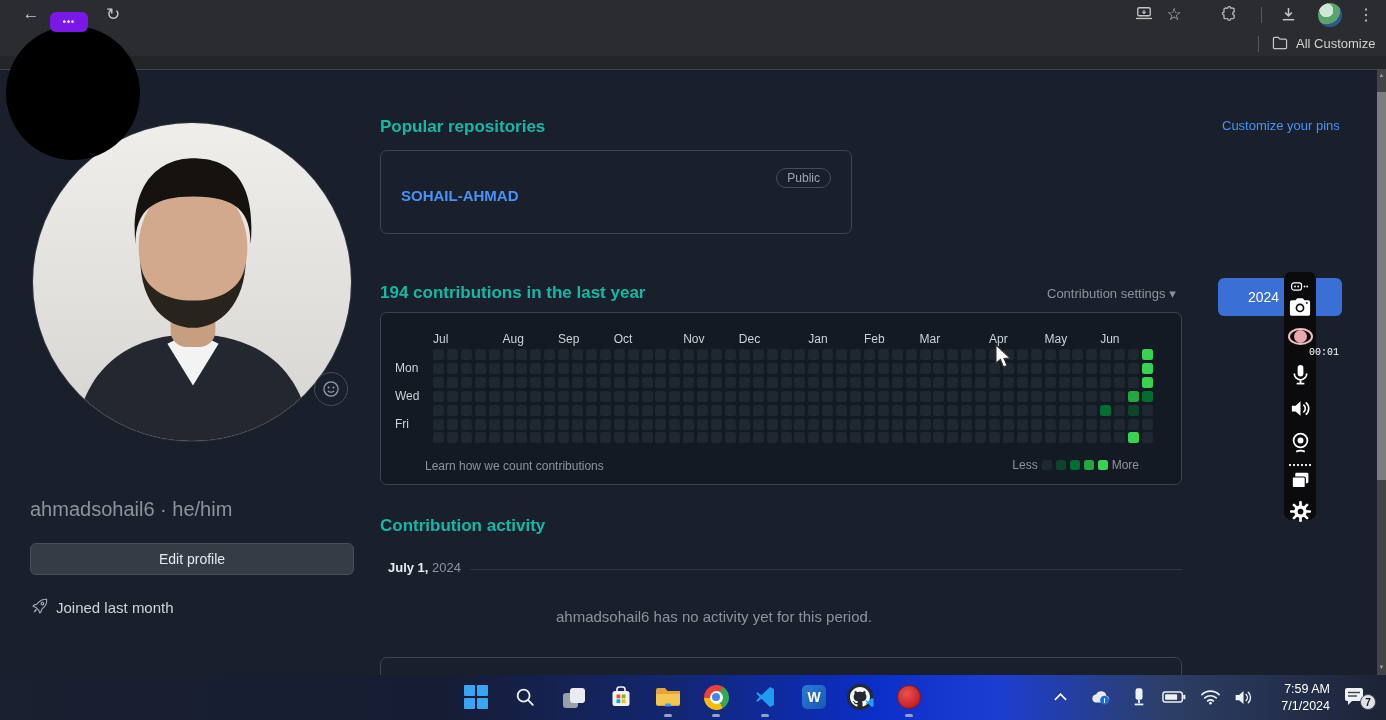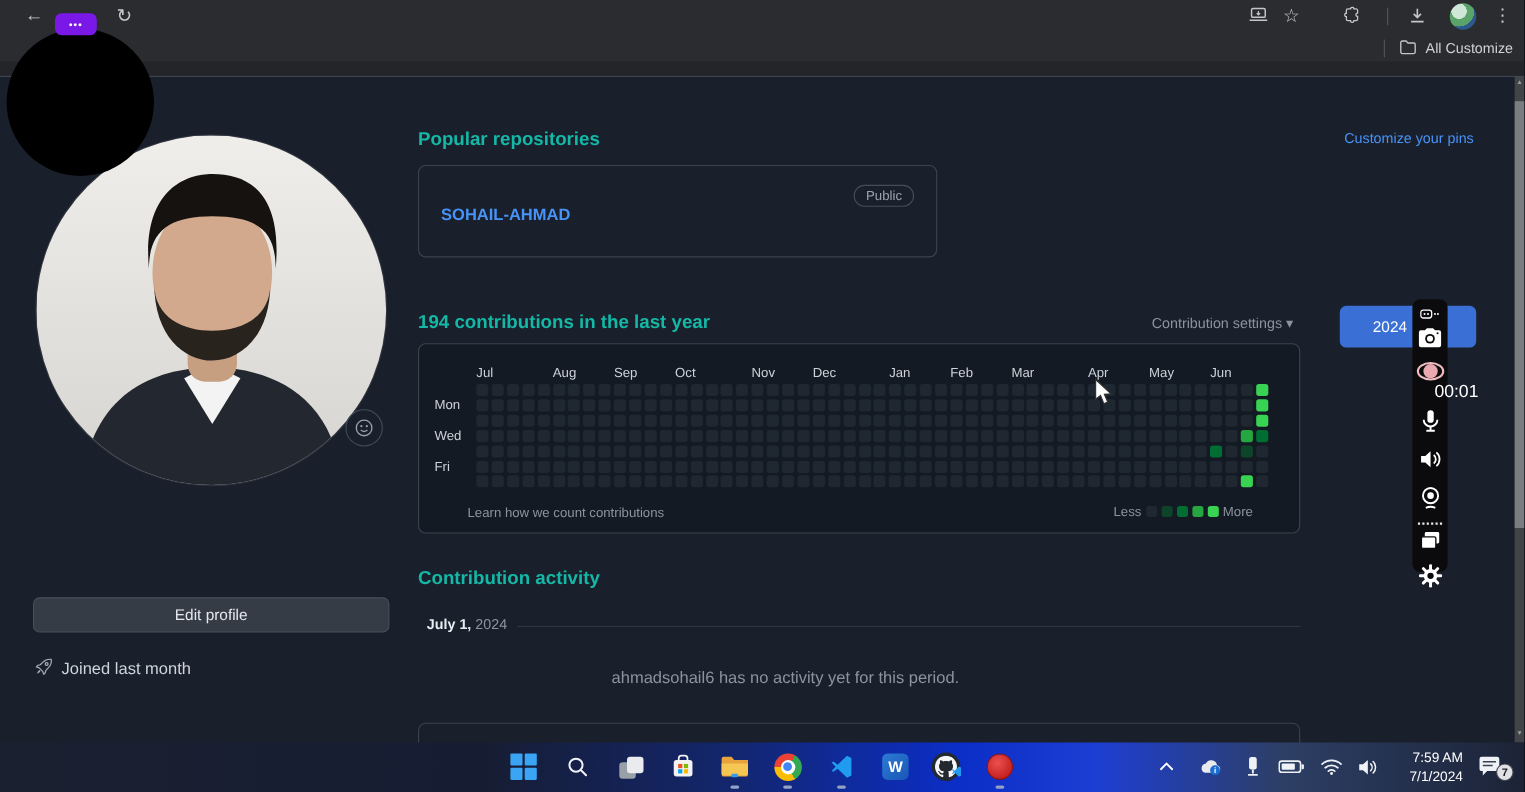--- a/index.html
+++ b/index.html
@@ -52,21 +52,21 @@
   .no-activity { position:absolute; left:380px; top:538px; width:668px; text-align:center; font-size:15px; color:#8b949e; }
   .more-card { position:absolute; left:380px; top:587px; width:802px; height:40px; border:1px solid #3b434e; border-radius:7px; }
   
   .scrollbar { position:absolute; left:1377px; top:0; width:9px; height:605px; background:#424447; }
   .scroll-thumb { position:absolute; left:0; top:22px; width:9px; height:388px; background:#7b7d80; }
   .scroll-arrow { position:absolute; left:0; width:9px; text-align:center; font-size:6px; color:#9a9c9f; }
   
   .webcam-circle { position:absolute; left:6px; top:26px; width:134px; height:134px; border-radius:50%; background:#000; z-index:50; }
   .webcam-menu { position:absolute; left:50px; top:12px; width:38px; height:20px; border-radius:6px; background:#7a18e8; z-index:51; color:#fff; font-size:9px; letter-spacing:1px; display:flex; align-items:center; justify-content:center; font-weight:bold; }
   .recorder { position:absolute; left:1284px; top:272px; width:32px; height:248px; background:#0b0b0d; border-radius:7px; z-index:50; display:flex; flex-direction:column; align-items:center; }
-  .rec-timer { color:#fff; font-size:16px; margin-top:2px; font-family:Liberation Sans, sans-serif;padding-left:48px; }
+  .rec-timer { color:#fff; font-size:10px; margin-top:2px; font-family:Liberation Mono, monospace;padding-left:48px; }
   .rec-outer { margin-top:7px; width:25px; height:25px; border-radius:50%; border:2px solid #f0bcc2; display:flex; align-items:center; justify-content:center; }
   .rec-inner { width:13px; height:13px; border-radius:50%; background:#eaa9b1; }
   .rec-dots { margin-top:6px; width:22px; border-top:2px dotted #e9e9e9; }
   .cursor { position:absolute; left:995px; top:344px; z-index:60; }
   
   .taskbar { position:absolute; left:0; top:675px; width:1386px; height:45px; z-index:40;
     background:linear-gradient(90deg,#1b2030 0%,#161d33 32%,#13266e 48%,#0b2ec8 63%,#1d3ed2 72%,#2d3f66 84%,#1c2336 100%); }
   .tb-app { position:absolute; top:679px; width:36px; height:36px; display:flex; align-items:center; justify-content:center; z-index:41; }
   .tb-dot { position:absolute; top:714px; width:8px; height:3px; border-radius:2px; background:#93a2c4; z-index:41; }
   .tray-icon { position:absolute; top:685px; width:24px; height:24px; display:flex; align-items:center; justify-content:center; z-index:41; }
@@ -160,20 +160,21 @@
       </svg>
     </div>
     <div class="status-btn">
       <svg viewBox="0 0 16 16" width="18" height="18">
           <circle cx="8" cy="8" r="6.3" fill="none" stroke="#98a1ad" stroke-width="1.1"></circle>
           <circle cx="5.8" cy="6.6" r="0.9" fill="#98a1ad"></circle>
           <circle cx="10.2" cy="6.6" r="0.9" fill="#98a1ad"></circle>
           <path d="M5.3 9.6 a3.5 3.5 0 0 0 5.4 0" stroke="#98a1ad" stroke-width="1.1" fill="none"></path>
         </svg>
     </div>
+    <div class="p-handle">ahmadsohail6 · he/him</div>
     <div class="edit-btn">
         <span>Edit profile</span>
       </div>
     <div class="joined-row">
       <span>
         <svg viewBox="0 0 16 16" width="16" height="16">
             <path d="M14.6 1.4 C11.5 1 8.7 2.2 6.8 4.1 L4.6 6.3 2.3 6.9 1 8.2 3.6 9.2 6.8 12.4 7.8 15 9.1 13.7 9.7 11.4 11.9 9.2 C13.8 7.3 15 4.5 14.6 1.4 Z M10.4 6.9 a1.3 1.3 0 1 1 0 -2.6 a1.3 1.3 0 0 1 0 2.6 Z" fill="none" stroke="#a6afba" stroke-width="1.1" stroke-linejoin="round"></path>
             <path d="M4.4 11.6 C3.2 12 2.6 13.4 2.6 13.4 s1.4 -0.6 1.8 -1.8" stroke="#a6afba" stroke-width="1.1" fill="none"></path>
           </svg>
       </span>

